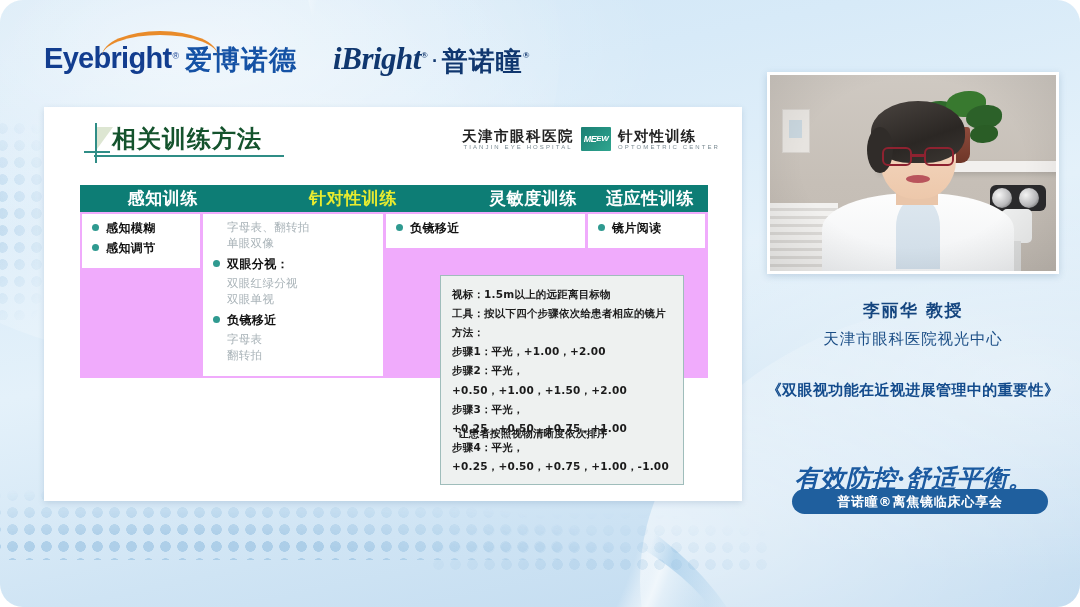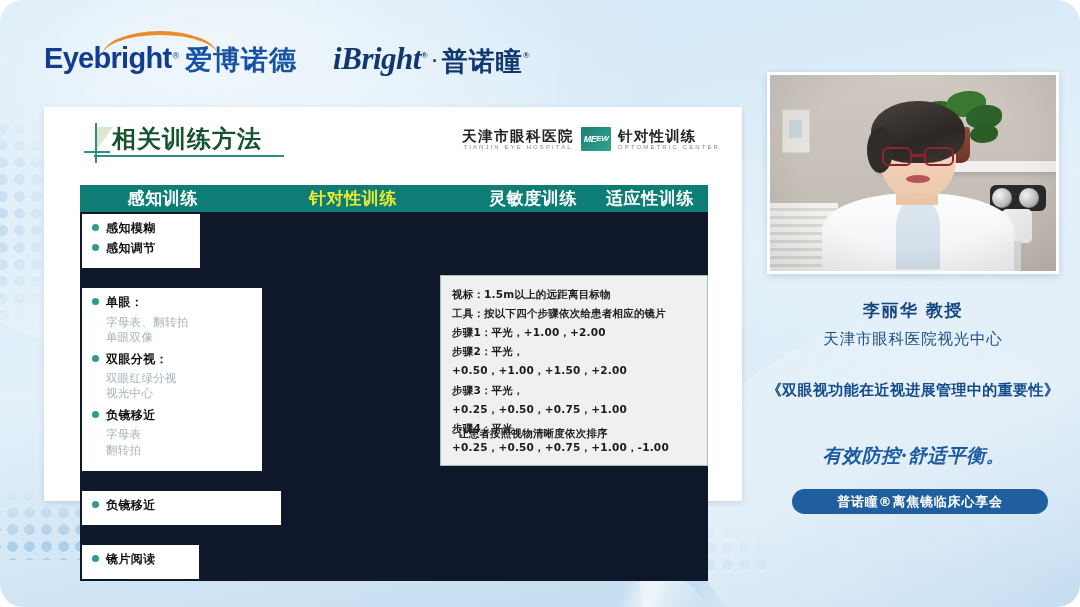--- a/index.html
+++ b/index.html
@@ -90,36 +90,36 @@
                line-height:.95; border-radius:1px;font-style:italic; }
   .hosp-mark small{display:block; font-size:8px;}
   .hosp-col2 .hosp-cn{letter-spacing:1.2px;}
 
   
   .tbl { position:absolute; left:36px; top:78px; width:628px; }
   .thead { display:flex; background:#0d7d75; height:27px; align-items:center; }
   .th { font-family:"DejaVu Sans", sans-serif; font-weight:700; font-size:17px; color:#fff;
         text-align:right; letter-spacing:.6px; }
   .th.hl { color:#e9ec2f; }
-  .tbody { display:flex; align-items:flex-start; background:#0f172a; padding:2px; gap:20px;flex-direction:column; }
+  .tbody { display:flex; align-items:flex-start; background:#f0abfc; padding:2px; gap:3px; }
   .cell { background:#fff; }
   .cell-inner { padding:6px 8px 8px 8px; }
   .bullet-li { display:flex; align-items:flex-start; margin-bottom:4px; }
   .bdot { width:7px; height:7px; border-radius:50%; background:#2f9a90; flex:0 0 7px; margin:4px 7px 0 2px; }
   .btxt { font-family:"DejaVu Sans", sans-serif; font-weight:700; font-size:12px; color:#111; line-height:1.35; letter-spacing:.4px;}
   .sublines { font-family:"DejaVu Sans", sans-serif; font-size:11.5px; color:#a9b3b8; line-height:1.35;
               margin:0 0 5px 16px; letter-spacing:.3px;}
 
   .col1 { width:118px; }
   .col2 { width:180px; }
   .col3 { width:199px; }
   .col4 { width:117px; }
 
   
-  .expbox { position:absolute; left:396px; top:168px; width:268px;
+  .expbox { position:absolute; left:396px; top:168px; width:244px;
             background:#eef1f0; border:1px solid #9fbdbb; padding:9px 11px 8px 11px; }
   .expline { font-family:"DejaVu Sans", sans-serif; font-weight:700; font-size:10.5px; color:#1b1b1b;
              line-height:1.82; letter-spacing:.2px; }
   .exp-note { position:absolute; left:414px; top:320px;
               font-family:"DejaVu Sans", sans-serif; font-weight:700; font-size:10.5px; color:#1b1b1b; letter-spacing:.2px;}
 
   
   .photo { position:absolute; left:767px; top:72px; width:292px; height:202px;
            border:3px solid #ffffff; box-shadow:0 2px 7px rgba(50,95,140,.22); overflow:hidden;
            background:#d9d5d0; }
@@ -158,22 +158,22 @@
              background:#b9545c;}
   .ph-vig  { position:absolute; inset:0; background:radial-gradient(ellipse at 50% 45%, rgba(0,0,0,0) 55%, rgba(0,0,0,.10) 100%);}
 
   .rp-name { position:absolute; left:767px; top:299px; width:292px; text-align:center;
              font-family:"DejaVu Sans", sans-serif; font-weight:700; font-size:17px; color:#14457f; letter-spacing:1.5px;}
   .rp-org  { position:absolute; left:767px; top:329px; width:292px; text-align:center;
              font-family:"DejaVu Sans", sans-serif; font-size:15.5px; color:#1b4e86; letter-spacing:.8px;}
   .rp-topic{ position:absolute; left:757px; top:381px; width:312px; text-align:center;
              font-family:"DejaVu Sans", sans-serif; font-weight:700; font-size:15px; color:#134b8c; letter-spacing:.4px;}
 
-  .slogan  { position:absolute; left:764px; top:443px; width:300px; text-align:center;
-             font-family:"DejaVu Serif", serif; font-style:italic; font-weight:700; font-size:19px;
+  .slogan  { position:absolute; left:764px; top:462px; width:300px; text-align:center;
+             font-family:"DejaVu Serif", serif; font-style:italic; font-weight:700; font-size:25px;
              color:#1b5aa0; letter-spacing:.5px; white-space:nowrap;}
   .slogan .dot{ font-style:normal; }
   .pill    { position:absolute; left:792px; top:489px; width:256px; height:25px; border-radius:13px;
              background:#1f5f9e; display:flex; align-items:center; justify-content:center;}
   .pill-tx { font-family:"DejaVu Sans", sans-serif; font-weight:700; font-size:13px; color:#fff; letter-spacing:.8px;}
 </style>
 </head>
 <body>
 
 <div id="stage">
@@ -248,35 +248,31 @@
             </div>
             <div class="bullet-li">
               <div class="bdot"></div>
               <div class="btxt">感知调节</div>
             </div>
           </div>
         </div>
 
         <div class="cell col2">
           <div class="cell-inner">
-            <div class="bullet-li">
-              <div class="bdot"></div>
-              <div class="btxt">单眼：</div>
-            </div>
             <div class="sublines">
               <div>字母表、翻转拍</div>
               <div>单眼双像</div>
             </div>
             <div class="bullet-li">
               <div class="bdot"></div>
               <div class="btxt">双眼分视：</div>
             </div>
             <div class="sublines">
               <div>双眼红绿分视</div>
-              <div>视光中心</div>
+              <div>双眼单视</div>
             </div>
             <div class="bullet-li">
               <div class="bdot"></div>
               <div class="btxt">负镜移近</div>
             </div>
             <div class="sublines">
               <div>字母表</div>
               <div>翻转拍</div>
             </div>
           </div>
@@ -299,20 +295,21 @@
             </div>
           </div>
         </div>
 
       </div>
     </div>
 
     <div class="expbox">
       <div class="expline">视标：1.5m以上的远距离目标物</div>
       <div class="expline">工具：按以下四个步骤依次给患者相应的镜片</div>
+      <div class="expline">方法：</div>
       <div class="expline">步骤1：平光，+1.00，+2.00</div>
       <div class="expline">步骤2：平光，+0.50，+1.00，+1.50，+2.00</div>
       <div class="expline">步骤3：平光，+0.25，+0.50，+0.75，+1.00</div>
       <div class="expline">步骤4：平光，+0.25，+0.50，+0.75，+1.00，-1.00</div>
     </div>
     <div class="exp-note">让患者按照视物清晰度依次排序</div>
 
   </div>
 
   <div class="photo">

